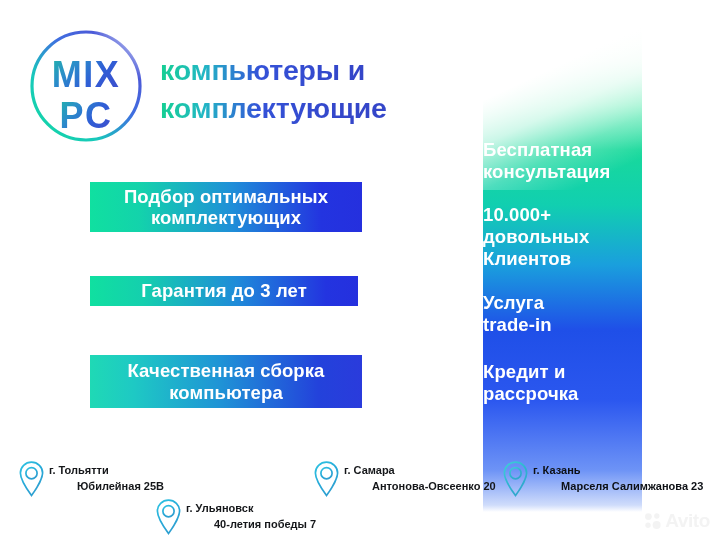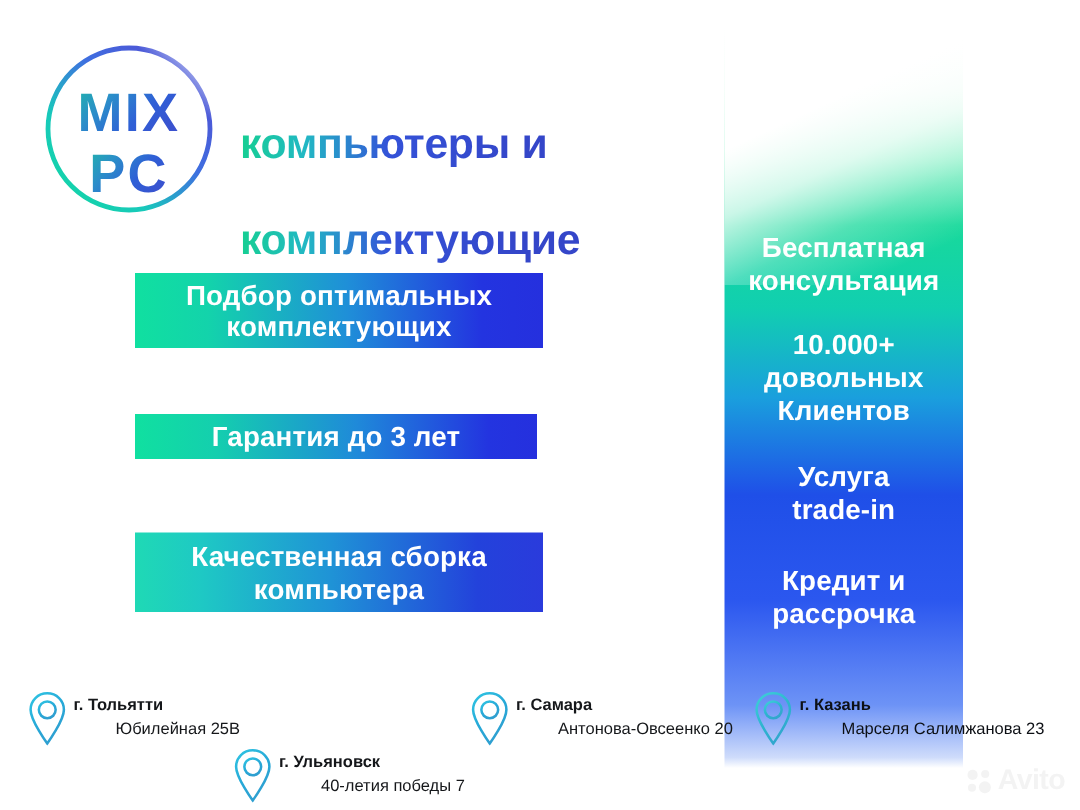--- a/index.html
+++ b/index.html
@@ -54,22 +54,21 @@
       rgba(255,255,255,0) 88%);
     pointer-events: none;
   }
   .column-content {
     position: absolute;
     left: 483px;
     top: 0px;
     width: 159px;
     height: 512px;
     color: #ffffff;
-    text-align: center;
-    margin-top: 15px;
+    text-align: left;
   }
   .col-block {
     position: absolute;
     width: 159px;
     left: 0;
     font-weight: bold;
     line-height: 1.18;
     letter-spacing: 0.1px;
   }
   .col-block-1 { top: 139px;  font-size: 18.5px; }
@@ -98,21 +97,20 @@
     font-weight: bold;
     line-height: 1.32;
     letter-spacing: -0.2px;
   }
   .tagline-line {
     display: block;
     background: linear-gradient(to right, #16cf92 0%, #22b8c4 14%, #3452d8 32%, #3446c9 60%, #3446c9 100%);
     -webkit-background-clip: text;
     background-clip: text;
     color: transparent;
-    margin-top: 26px;
     -webkit-text-fill-color: transparent;
   }
 
   
   .banner {
     position: absolute;
     left: 90px;
     display: flex;
     align-items: center;
     justify-content: center;
@@ -175,21 +173,21 @@
     line-height: 1.42;
     color: #15171a;
     white-space: nowrap;
   }
   .loc-city {
     display: block;
     font-weight: 600;
   }
   .loc-addr {
     display: block;
-    font-weight: normal;
+    font-weight: bold;
     padding-left: 28px;
   }
   .loc-4 .loc-city, .loc-4 .loc-addr { color: #0d1015; }
 
   
   .watermark {
     position: absolute;
     right: 10px;
     bottom: 8px;
     display: flex;

